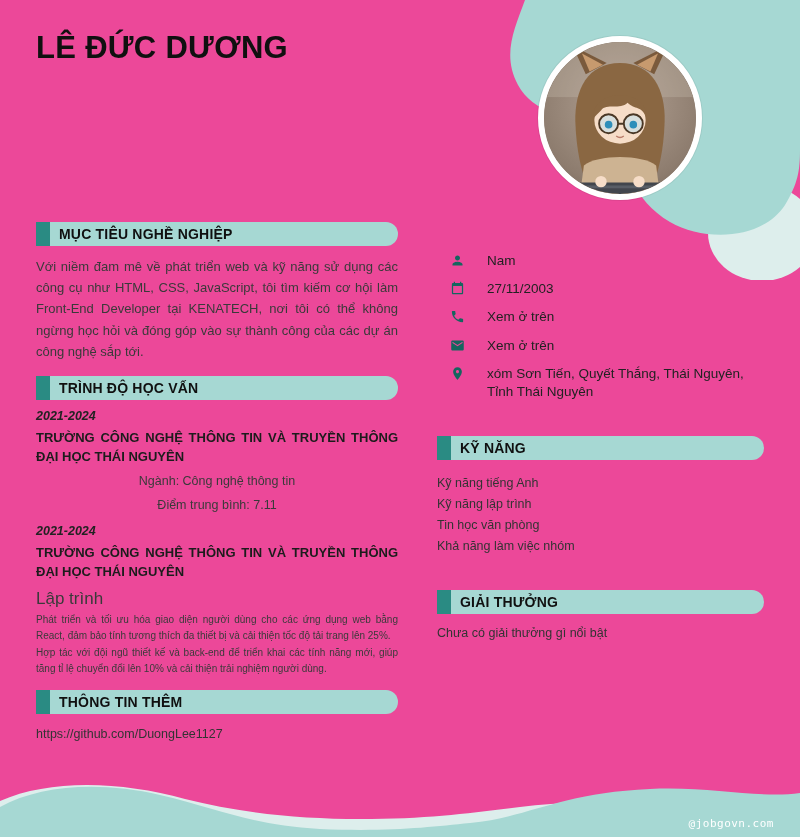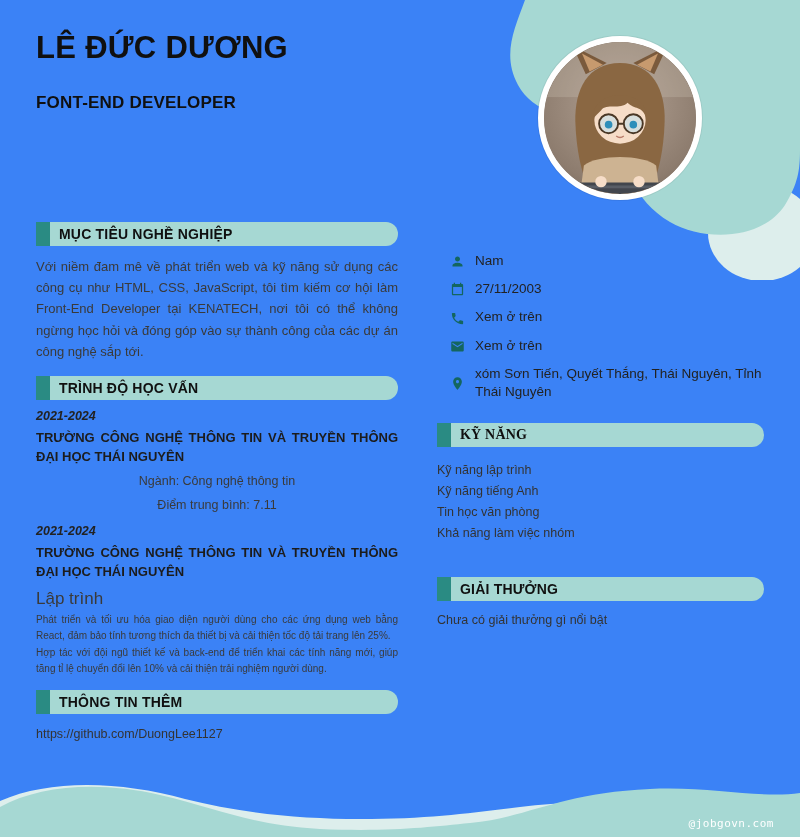--- a/index.html
+++ b/index.html
@@ -1,19 +1,19 @@
 <!DOCTYPE html>
 <html><head>
 <meta charset="utf-8">
 <style>
   * { margin:0; padding:0; box-sizing:border-box; }
   html,body { background:#ffffff; }
   .page {
     position:relative; width:800px; height:837px; margin:0 auto;
-    background:#3b82f6; overflow:hidden;
+    background:#ec4899; overflow:hidden;
     font-family:"Liberation Sans", sans-serif; color:#333;
   }
   
   .blob-top { position:absolute; top:0; right:0; width:300px; height:280px; }
   .wave-bottom { position:absolute; bottom:0; left:0; width:800px; height:60px; }
   
   .photo {
     position:absolute; left:538px; top:36px; width:164px; height:164px;
     border-radius:50%; border:6px solid #ffffff; overflow:hidden;
     box-shadow:0 0 0 1px rgba(0,0,0,0.06); background:#8d7c6e;
@@ -40,28 +40,28 @@
   .school { margin-top:5px; font-size:13px; font-weight:700; color:#1c1c1c; line-height:1.5; text-align:justify; }
   .edu-line { margin-top:4px; font-size:12.5px; color:#3a3a3a; line-height:1.6;text-align:center; }
   .role { margin-top:3px; font-size:17px; color:#3a3a3a; line-height:1.6; }
   .exp-detail { font-size:10px; line-height:1.63; color:#3a3a3a; text-align:justify; }
   .gap-sec { margin-top:14px; }
   .gap-sec-sm { margin-top:13px; }
   .link-row { margin-top:13px; font-size:12.5px; color:#333; }
   .link-row span { cursor:pointer; }
   
   .personal { padding-left:13px; }
-  .p-row { display:flex; align-items:center; margin-bottom:10px; }
+  .p-row { display:flex; align-items:flex-start; margin-bottom:10px;gap:12px; }
   .p-icon { flex:0 0 15px; width:15px; height:15px; margin-top:1px; }
   .p-icon svg { display:block; width:15px; height:15px; fill:#14665f; }
   .p-text { margin-left:10px; font-size:13.5px; color:#222; line-height:1.35; }
   .skill-list { margin-top:13px; }
   .skill-item { font-size:12.5px; color:#333; line-height:21px; }
   .award-text { margin-top:12px; font-size:12.5px; color:#333; }
-  .gap-right { margin-top:22px;font-family:Liberation Serif, serif; }
+  .gap-right { margin-top:35px; }
   .gap-right-lg { margin-top:33px; }
   
   .watermark {
     position:absolute; right:26px; bottom:7px;
     font-family:"DejaVu Sans Mono", monospace; font-size:11px;
     color:#ffffff; letter-spacing:0.5px;
   }
 </style>
 </head>
 <body>
@@ -105,21 +105,20 @@
         <path d="M28,148 L132,148 L144,160 L16,160 Z" fill="#42464d"></path>
         <rect x="40" y="151" width="80" height="3" fill="#595e66"></rect>
         <circle cx="60" cy="147" r="6" fill="#f6ddc8"></circle>
         <circle cx="100" cy="147" r="6" fill="#f6ddc8"></circle>
       </g>
     </svg>
   </div>
 
   <header class="header">
     <h1 class="name">LÊ ĐỨC DƯƠNG</h1>
-    <h2 class="job">FONT-END DEVELOPER</h2>
   </header>
 
   <div class="col-left">
 
     <div class="sec">
       <span class="sec-notch"></span>
       <span class="sec-bar">
         <span class="sec-title">MỤC TIÊU NGHỀ NGHIỆP</span>
       </span>
     </div>
@@ -199,22 +198,22 @@
       </div>
     </div>
 
     <div class="sec gap-right">
       <span class="sec-notch"></span>
       <span class="sec-bar">
         <span class="sec-title">KỸ NĂNG</span>
       </span>
     </div>
     <div class="skill-list">
+      <div class="skill-item">Kỹ năng tiếng Anh</div>
       <div class="skill-item">Kỹ năng lập trình</div>
-      <div class="skill-item">Kỹ năng tiếng Anh</div>
       <div class="skill-item">Tin học văn phòng</div>
       <div class="skill-item">Khả năng làm việc nhóm</div>
     </div>
 
     <div class="sec gap-right-lg">
       <span class="sec-notch"></span>
       <span class="sec-bar">
         <span class="sec-title">GIẢI THƯỞNG</span>
       </span>
     </div>

